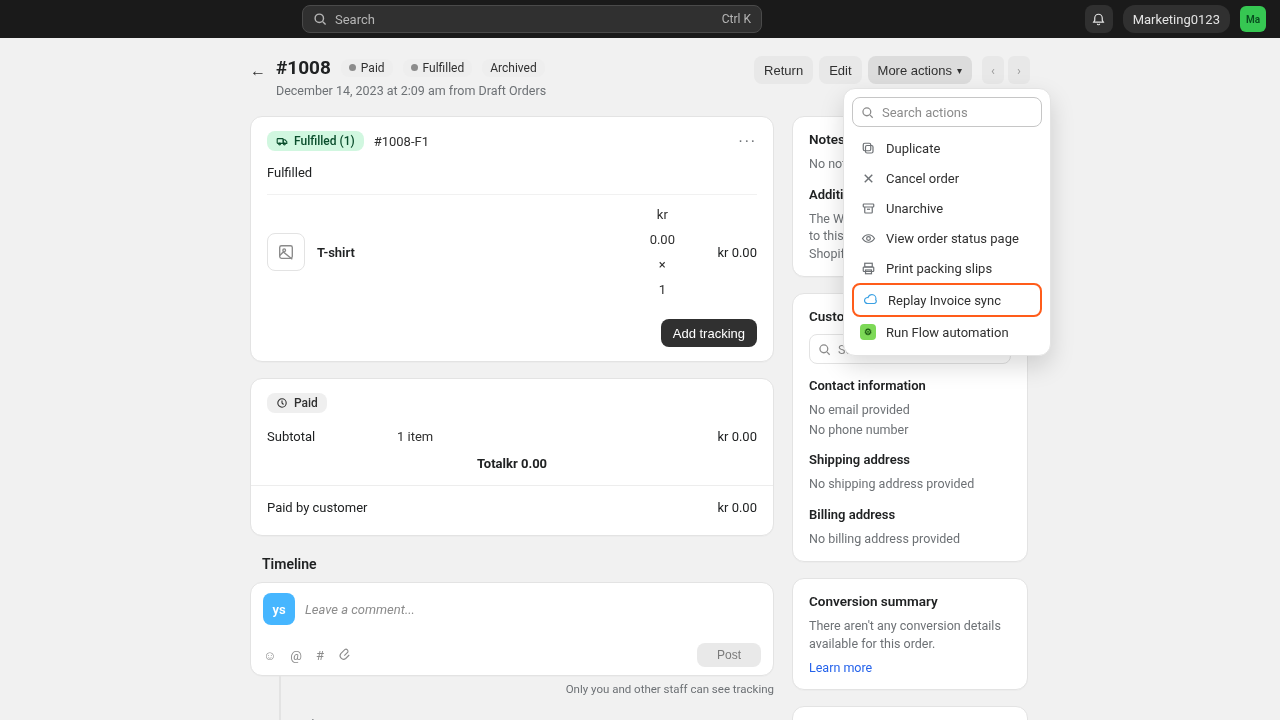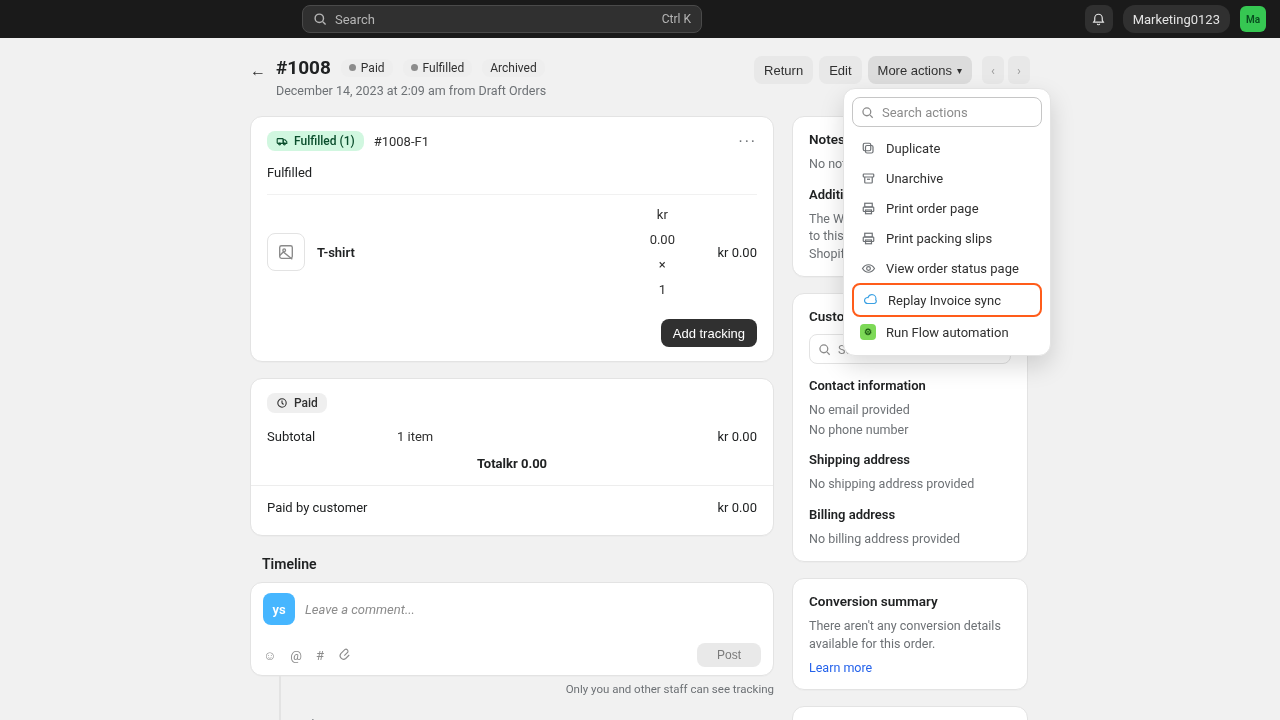--- a/index.html
+++ b/index.html
@@ -27,21 +27,21 @@
   .topbar{
     height:38px;
     background:var(--top);
     display:flex;
     align-items:center;
     padding:0 14px;
     gap:12px;
   }
   .search-box{
     margin-left:288px;
-    width:400px;
+    width:460px;
     height:28px;
     background:#303030;
     border:1px solid #4a4a4a;
     border-radius:8px;
     display:flex;
     align-items:center;
     padding:0 10px;
     color:#b5b5b5;
     gap:8px;
   }
@@ -432,64 +432,63 @@
     <div class="dd-item">
       <span class="dd-ico">
         <svg viewBox="0 0 20 20" fill="none" stroke="currentColor" stroke-width="1.6">
             <rect x="6" y="6" width="10" height="10" rx="2"></rect>
             <rect x="3" y="3" width="10" height="10" rx="2"></rect>
           </svg>
       </span>
       <span>Duplicate</span>
     </div>
 
+    <div class="dd-item">
+      <span class="dd-ico">
+        <svg viewBox="0 0 20 20" fill="none" stroke="currentColor" stroke-width="1.8">
+            <line x1="5" y1="5" x2="15" y2="15"></line>
+            <line x1="15" y1="5" x2="5" y2="15"></line>
+          </svg>
+      </span>
+      <span>Cancel order</span>
+    </div>
 
     <div class="dd-item">
       <span class="dd-ico">
         <svg viewBox="0 0 20 20" fill="none" stroke="currentColor" stroke-width="1.6">
             <rect x="3" y="4" width="14" height="4" rx="1"></rect>
             <path d="M5 8v7a1 1 0 0 0 1 1h8a1 1 0 0 0 1-1V8"></path>
             <line x1="8" y1="11" x2="12" y2="11"></line>
           </svg>
       </span>
       <span>Unarchive</span>
     </div>
 
+
     <div class="dd-item">
       <span class="dd-ico">
         <svg viewBox="0 0 20 20" fill="none" stroke="currentColor" stroke-width="1.6">
-            <rect x="5" y="3" width="10" height="5"></rect>
-            <rect x="3" y="8" width="14" height="6" rx="1"></rect>
-            <rect x="6" y="12" width="8" height="5"></rect>
+            <path d="M2 10s3-5 8-5 8 5 8 5-3 5-8 5-8-5-8-5z"></path>
+            <circle cx="10" cy="10" r="2.5"></circle>
           </svg>
       </span>
-      <span>Print order page</span>
+      <span>View order status page</span>
     </div>
 
     <div class="dd-item">
       <span class="dd-ico">
         <svg viewBox="0 0 20 20" fill="none" stroke="currentColor" stroke-width="1.6">
             <rect x="5" y="3" width="10" height="5"></rect>
             <rect x="3" y="8" width="14" height="6" rx="1"></rect>
             <rect x="6" y="12" width="8" height="5"></rect>
           </svg>
       </span>
       <span>Print packing slips</span>
     </div>
 
-    <div class="dd-item">
-      <span class="dd-ico">
-        <svg viewBox="0 0 20 20" fill="none" stroke="currentColor" stroke-width="1.6">
-            <path d="M2 10s3-5 8-5 8 5 8 5-3 5-8 5-8-5-8-5z"></path>
-            <circle cx="10" cy="10" r="2.5"></circle>
-          </svg>
-      </span>
-      <span>View order status page</span>
-    </div>
-
     <div class="dd-item highlight">
       <span class="dd-ico cloud-ico">
         <svg viewBox="0 0 20 20" fill="none" stroke="currentColor" stroke-width="1.6">
             <path d="M6 14a4 4 0 1 1 .7-7.95A5 5 0 0 1 17 9a3 3 0 0 1-2 5H6z"></path>
           </svg>
       </span>
       <span>Replay Invoice sync</span>
     </div>
 
     <div class="dd-item">

